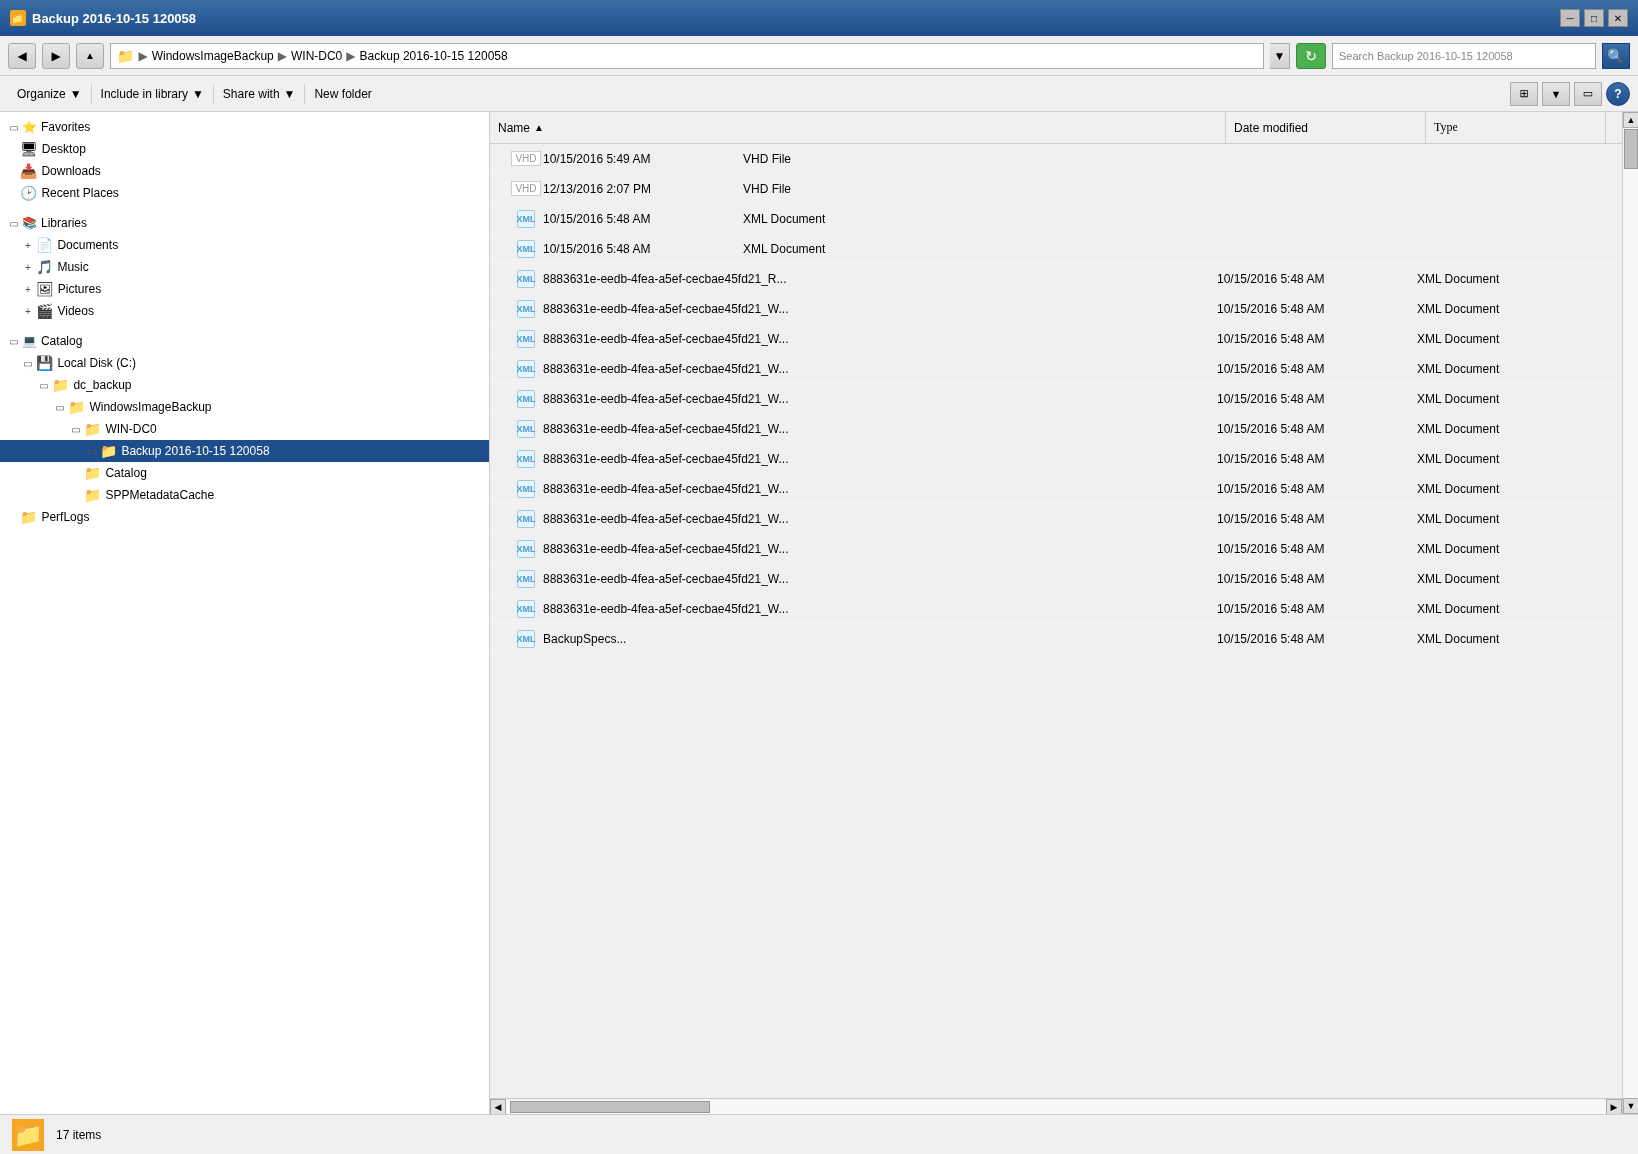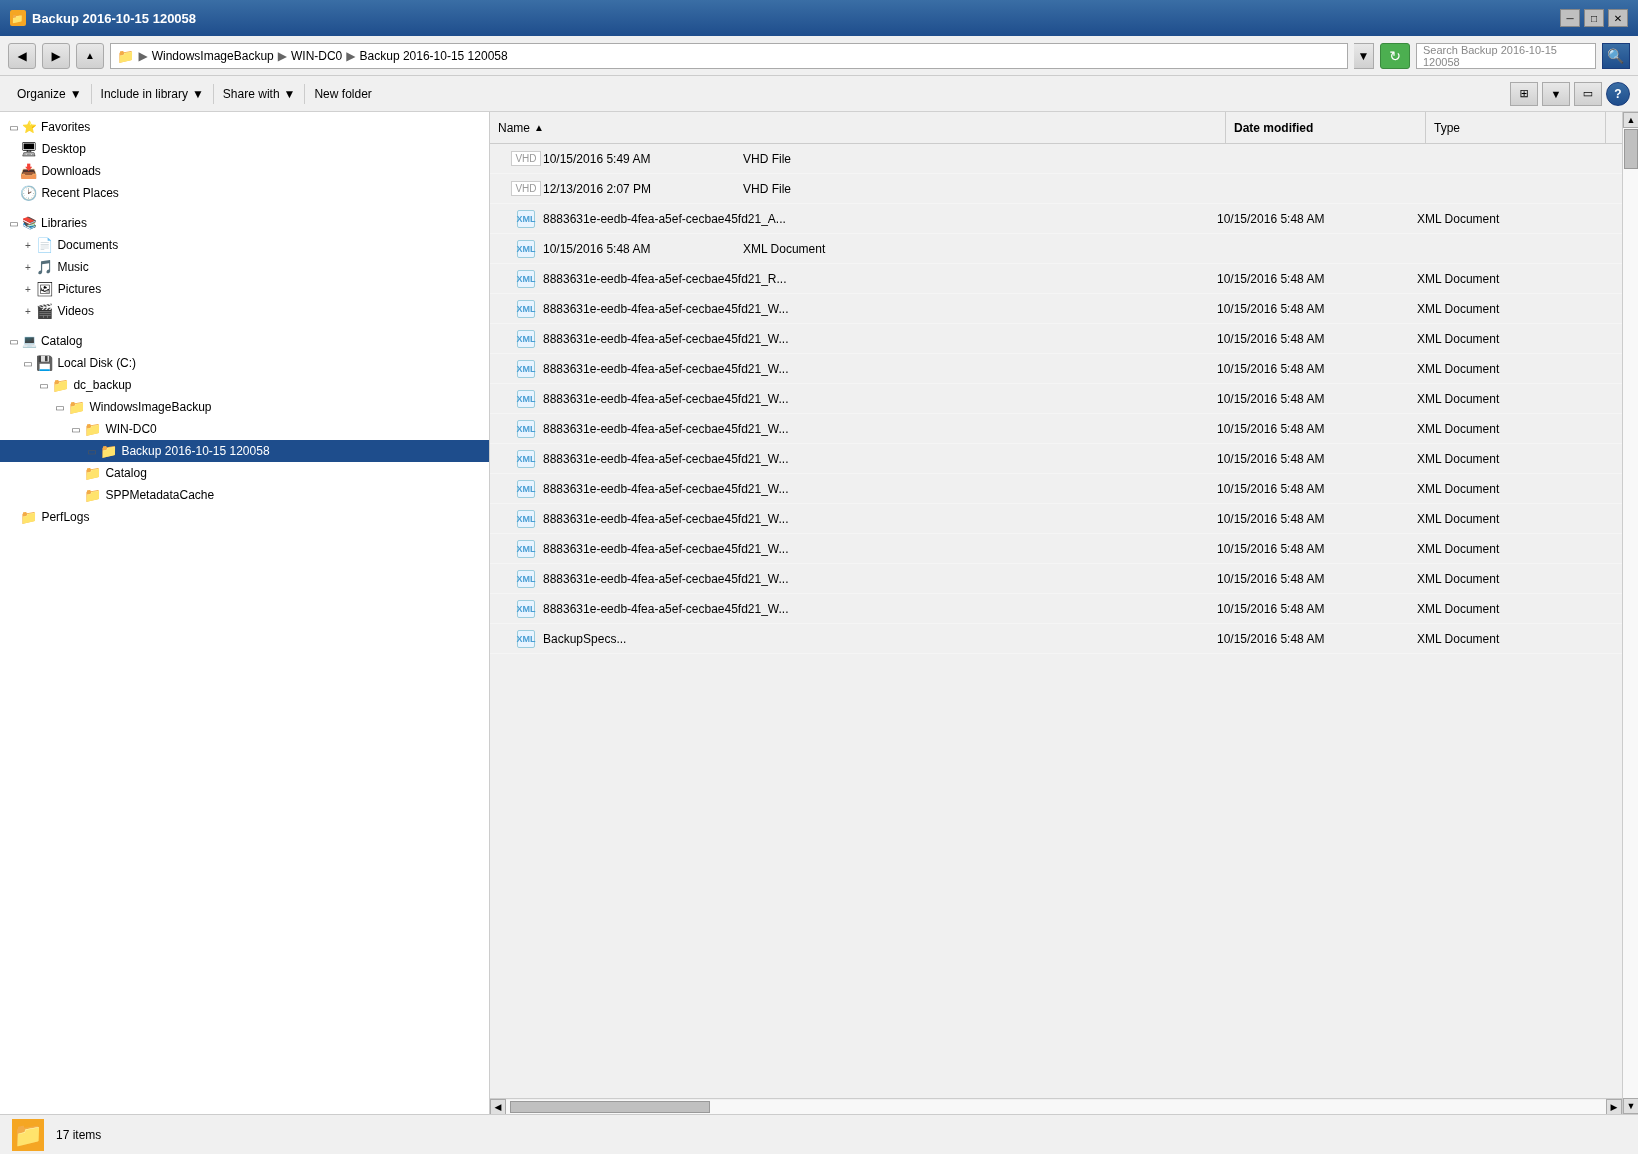--- a/index.html
+++ b/index.html
@@ -73,23 +73,24 @@
       display: flex; align-items: center; justify-content: center;
       cursor: pointer; color: white; font-size: 14px;
     }
     .search-box {
       background: white;
       border: 1px solid #aaa;
       height: 26px;
       display: flex;
       align-items: center;
       padding: 0 6px;
-      width: 180px;
+      width: 264px;
       font-size: 11px;
       color: #888;
+      text-align: center;
     }
     .search-btn {
       width: 28px; height: 26px;
       background: linear-gradient(to bottom, #3a6ea5, #1e4d8c);
       border: 1px solid #1a3d7c;
       display: flex; align-items: center; justify-content: center;
       cursor: pointer; color: white; font-size: 14px;
     }
 
     
@@ -190,22 +191,22 @@
       padding: 0 8px;
       height: 100%;
       display: flex;
       align-items: center;
       border-right: 1px solid #ccc;
       cursor: pointer;
       user-select: none;
       white-space: nowrap;
     }
     .col-name { flex: 1; min-width: 340px; }
-    .col-date { width: 200px; font-weight: bold; }
-    .col-type { width: 180px; }
+    .col-date { width: 200px; }
+    .col-type { width: 180px; font-family: Liberation Serif, serif; }
     .sort-arrow { margin-left: 4px; font-size: 10px; }
 
     
     .file-list {
       flex: 1;
       overflow-y: auto;
     }
     .file-row {
       display: flex;
       align-items: center;
@@ -479,21 +480,20 @@
       <div class="file-icon">
               <span style="color:#999; font-size:18px; border:1px solid #ccc; background:white; padding:1px 3px; font-size:10px;">VHD</span>
             </div>
       <div class="file-date">12/13/2016 2:07 PM</div>
       <div class="file-type">VHD File</div>
     </div>
           <div class="file-row">
       <div class="file-icon">
               <span style="display:inline-flex;align-items:center;justify-content:center;width:18px;height:18px;background:#e8f4ff;border:1px solid #9cd;border-radius:2px;font-size:9px;color:#4a9fd4;font-weight:bold;">XML</span>
             </div>
-      <div class="file-name">8883631e-eedb-4fea-a5ef-cecbae45fd21_A...</div>
       <div class="file-date">10/15/2016 5:48 AM</div>
       <div class="file-type">XML Document</div>
     </div>
           <div class="file-row">
       <div class="file-icon">
               <span style="display:inline-flex;align-items:center;justify-content:center;width:18px;height:18px;background:#e8f4ff;border:1px solid #9cd;border-radius:2px;font-size:9px;color:#4a9fd4;font-weight:bold;">XML</span>
             </div>
       <div class="file-date">10/15/2016 5:48 AM</div>
       <div class="file-type">XML Document</div>
     </div>

